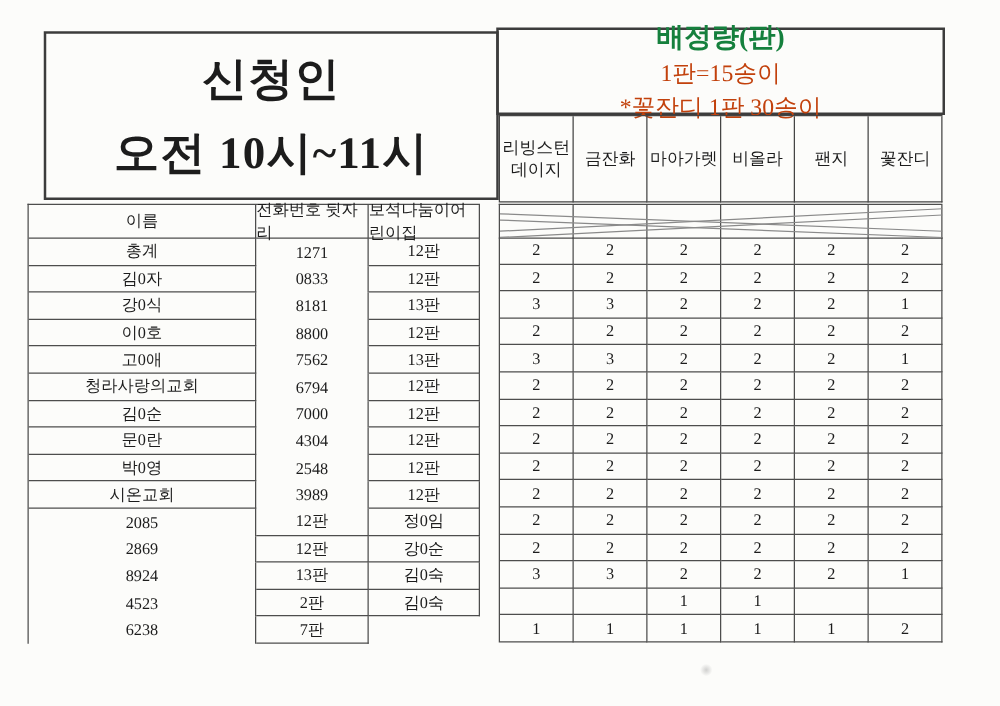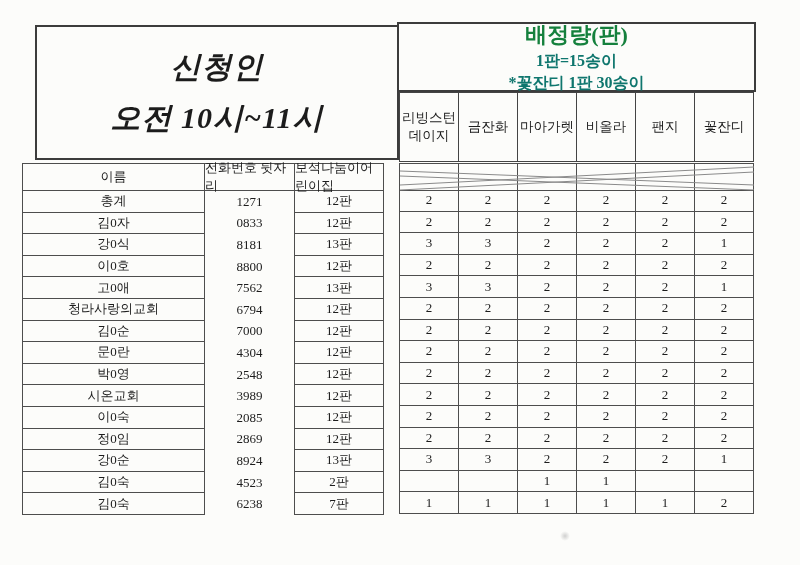--- a/index.html
+++ b/index.html
@@ -2,27 +2,27 @@
 <html><head>
 <meta charset="utf-8">
 <style>
   html,body{margin:0;padding:0;}
   body{width:800px;height:565px;background:#e9e9e7;font-family:"Liberation Serif","DejaVu Serif",serif;}
   #paper{position:relative;width:800px;height:565px;background:#fcfcfa;color:#1c1c1c;overflow:hidden;}
 
   
   .box-applicant{position:absolute;left:35px;top:25px;width:360px;height:131px;
     border:2px solid #3c3c3c;display:flex;flex-direction:column;align-items:center;justify-content:center;gap:10px;}
-  .box-applicant .l1,.box-applicant .l2{font-size:30px;font-weight:600;letter-spacing:1px;font-style:italic;}
+  .box-applicant .l1,.box-applicant .l2{font-size:36px;font-weight:600;letter-spacing:1px;}
 
   
   .box-alloc{position:absolute;left:397px;top:22px;width:355px;height:66px;
     border:2px solid #3c3c3c;display:flex;flex-direction:column;align-items:center;justify-content:center;gap:1px;}
   .alloc-title{font-size:22px;font-weight:700;}
-  .alloc-sub{font-size:16px;font-weight:700;color:#0f766e;}
+  .alloc-sub{font-size:19px;font-weight:400;color:#c2410c;}
 
   
   .flower-header{position:absolute;left:399px;top:92px;width:354px;height:69px;
     display:grid;grid-template-columns:repeat(6,1fr);
     border-top:1.5px solid #444;border-left:1.5px solid #444;}
   .flower-header .cell{border-right:1.5px solid #444;border-bottom:1.5px solid #444;
     display:flex;align-items:center;justify-content:center;text-align:center;
     font-size:13.5px;font-weight:500;white-space:pre-line;line-height:1.35;}
 
   
@@ -132,21 +132,20 @@
     <div class="cell tcell">12판</div>
 
     <div class="cell ncell">박0영</div>
     <div class="cell pcell">2548</div>
     <div class="cell tcell">12판</div>
 
     <div class="cell ncell">시온교회</div>
     <div class="cell pcell">3989</div>
     <div class="cell tcell">12판</div>
 
-    <div class="cell ncell">이0숙</div>
     <div class="cell pcell">2085</div>
     <div class="cell tcell">12판</div>
 
     <div class="cell ncell">정0임</div>
     <div class="cell pcell">2869</div>
     <div class="cell tcell">12판</div>
 
     <div class="cell ncell">강0순</div>
     <div class="cell pcell">8924</div>
     <div class="cell tcell">13판</div>

